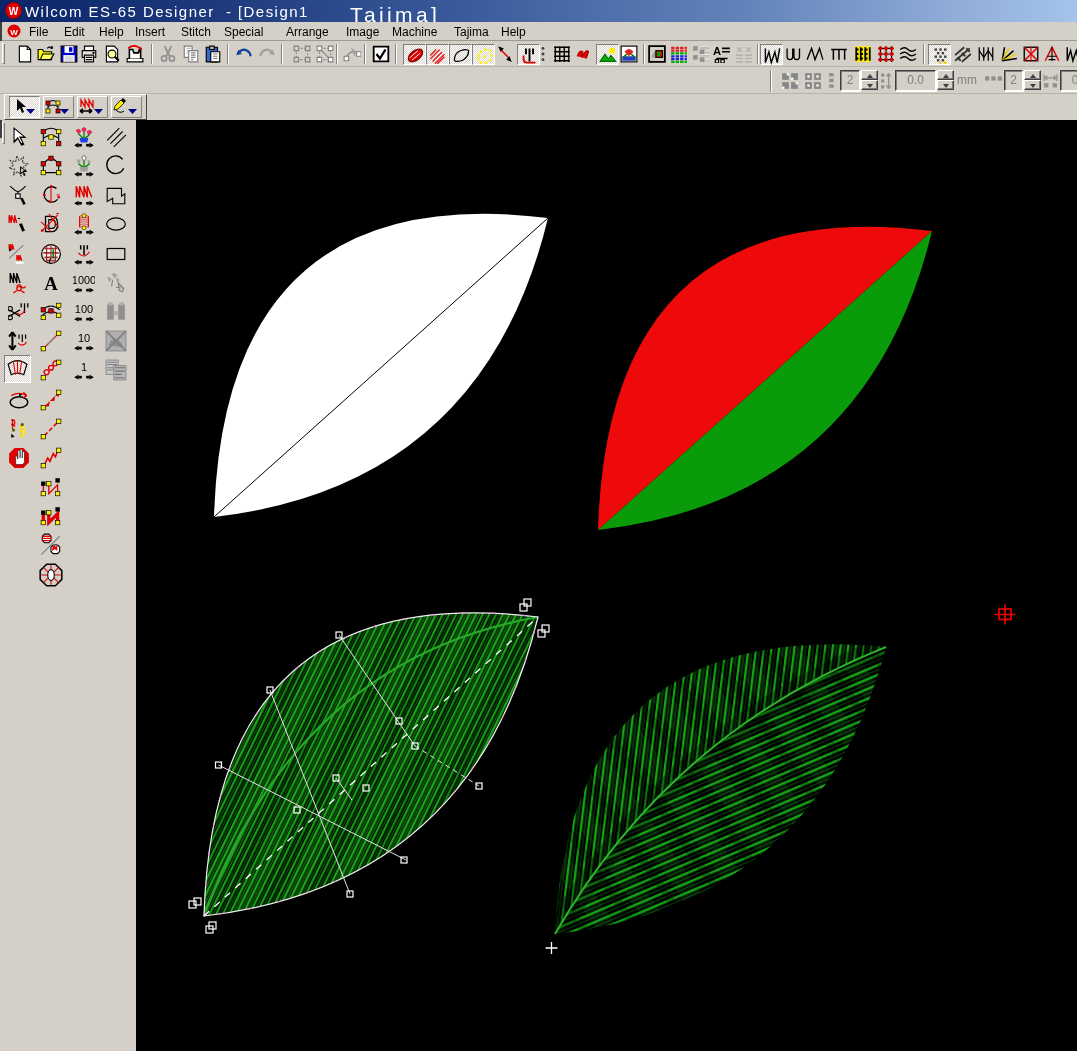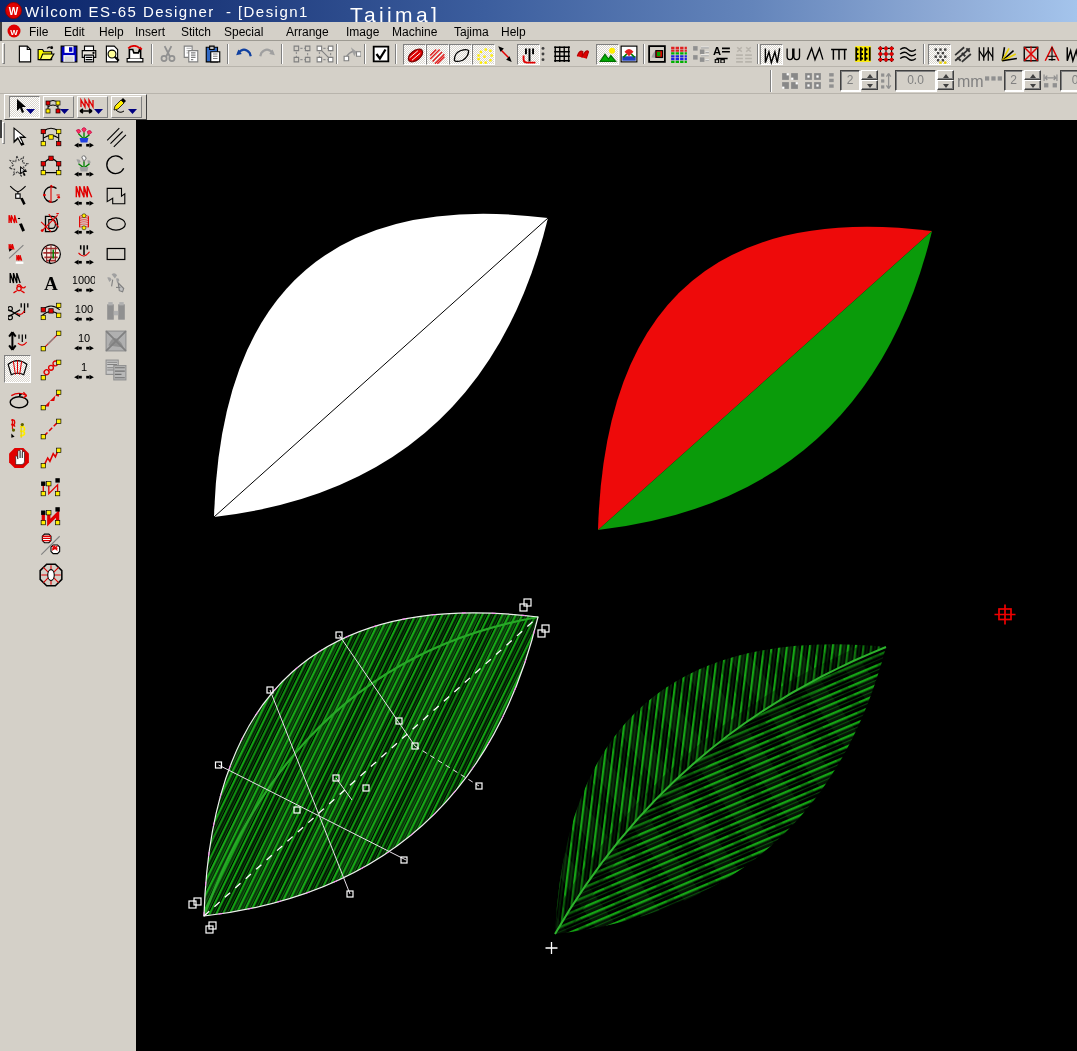--- a/index.html
+++ b/index.html
@@ -409,21 +409,21 @@
         <rect x="1" y="12" width="3" height="3"></rect>
         <rect x="1" y="6.5" width="3" height="3"></rect>
       </g>
       <path d="M8 1v14M8 1l-2 3M8 1l2 3M8 15l-2-3M8 15l2-3" stroke="#909090" stroke-width="1.2" fill="none"></path>
     </svg>
 <div class="fld" style="left:895px;width:41px">0.0</div>
 <div class="spin" style="left:937px">
       <b class="up"></b>
       <b class="dn"></b>
     </div>
-<span class="abs" style="left:957px;top:6px;font-size:16px;color:#808080">mm</span>
+<span class="abs" style="left:957px;top:6px;font-size:12px;color:#808080">mm</span>
 <svg class="ticon" style="left:985px;top:8px;width:18px;height:8px" viewBox="0 0 17 7">
       <g fill="#909090">
         <rect x="0" y="1" width="4" height="4"></rect>
         <rect x="6" y="1" width="4" height="4"></rect>
         <rect x="12" y="1" width="4" height="4"></rect>
       </g>
     </svg>
 <div class="fld" style="left:1004px;width:19px">2</div>
 <div class="spin" style="left:1024px">
       <b class="up"></b>

